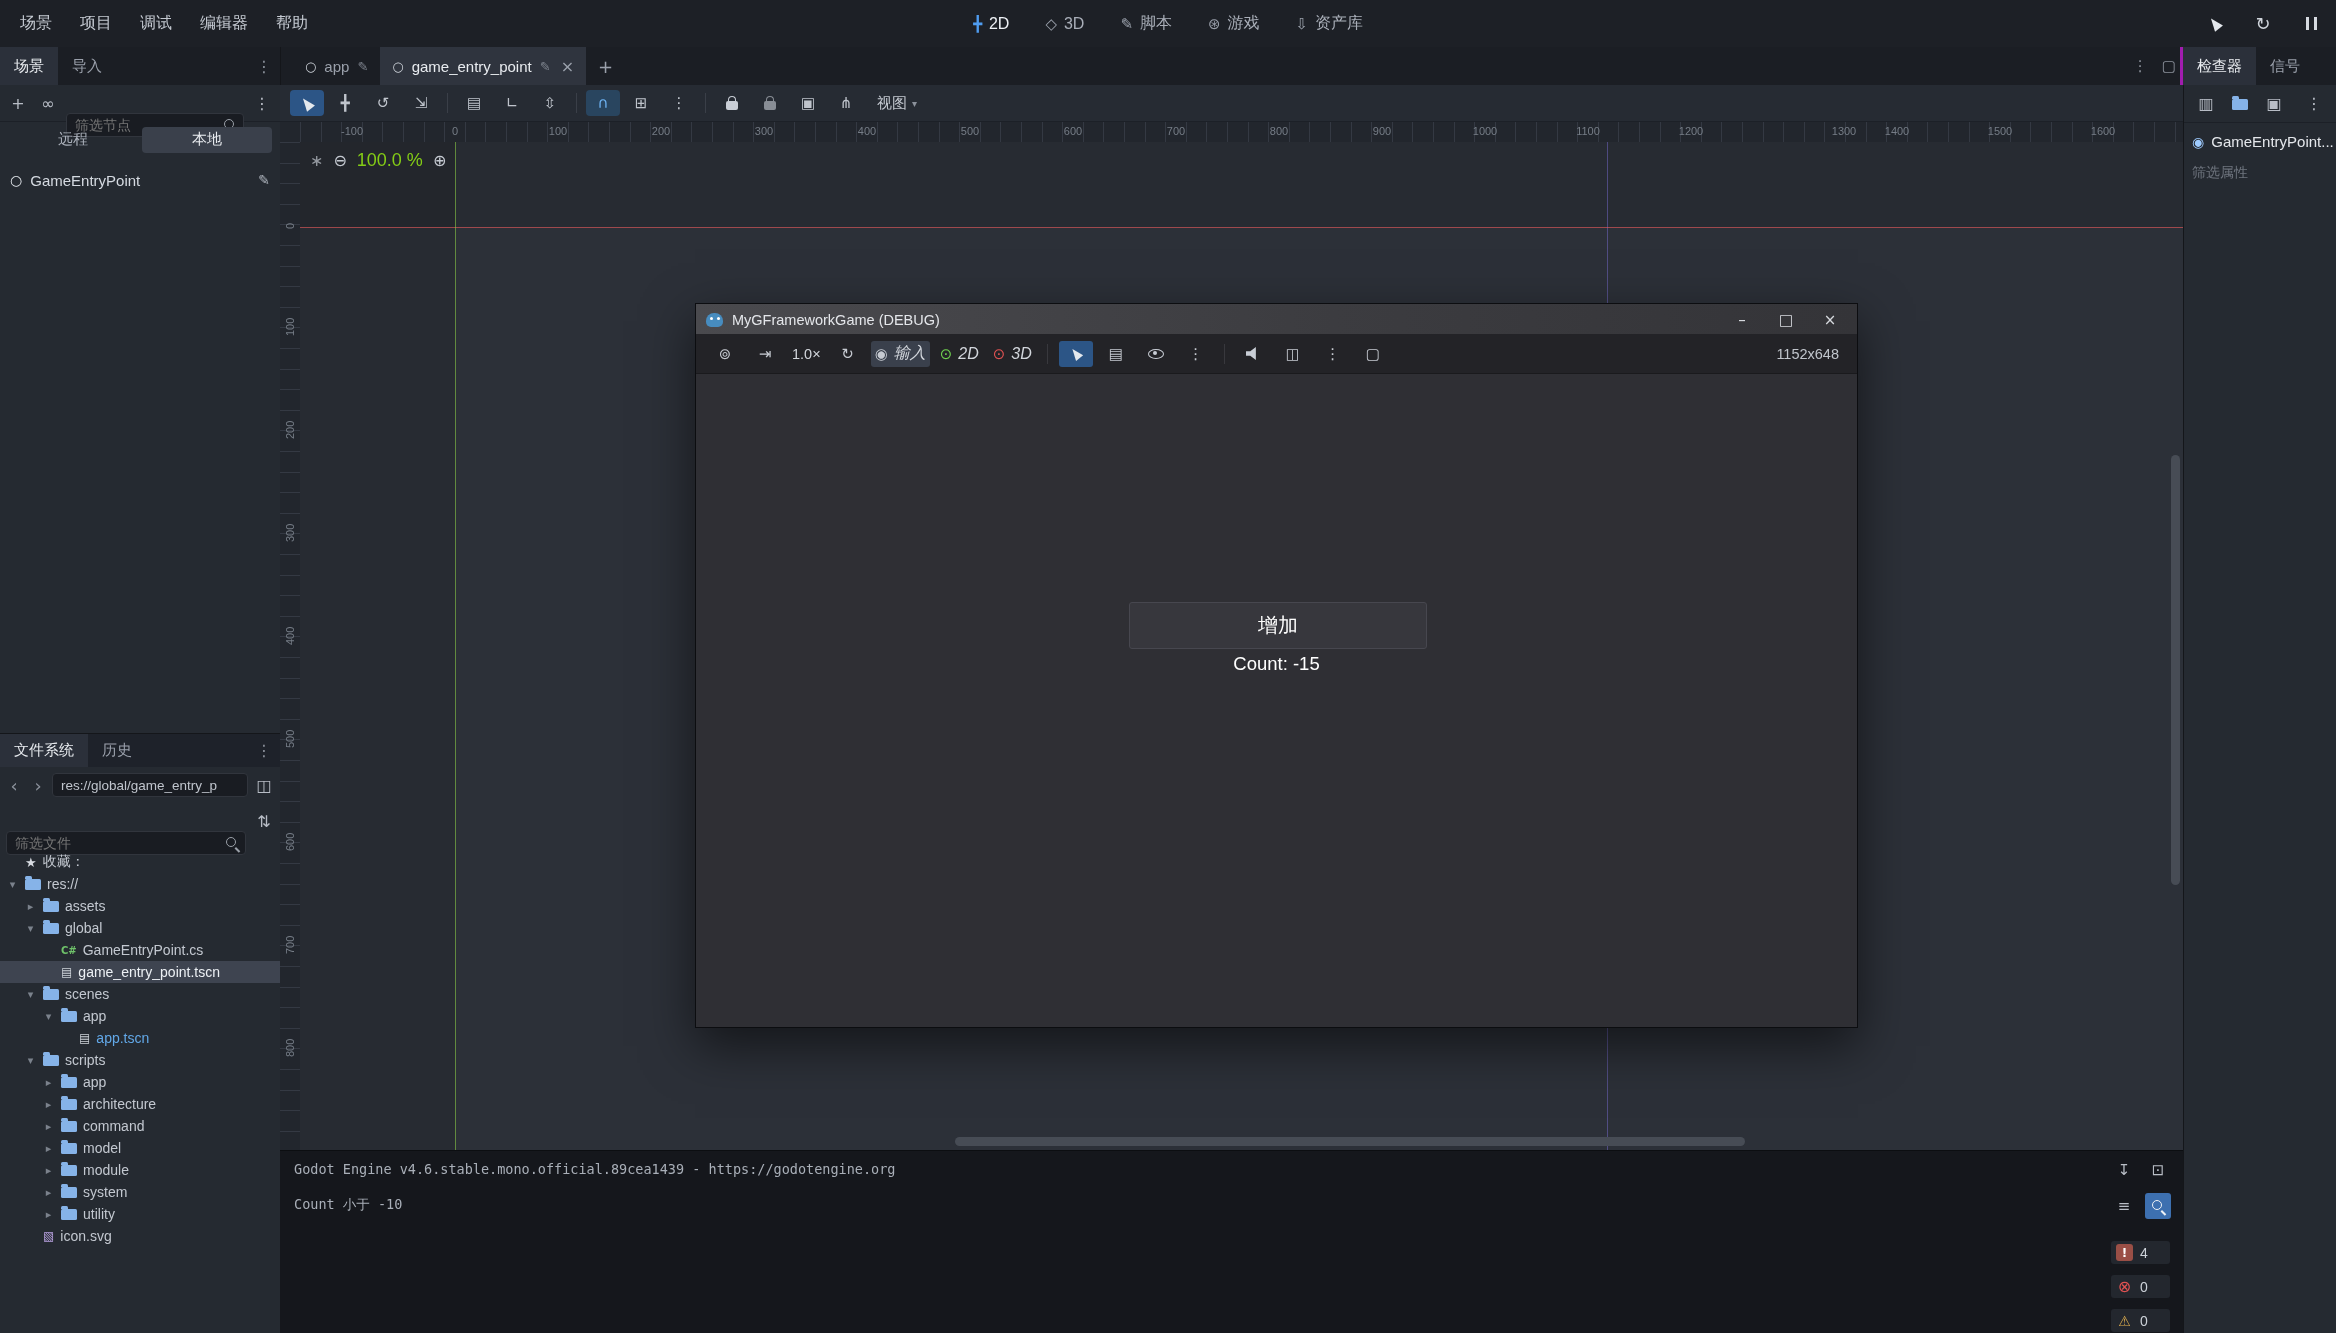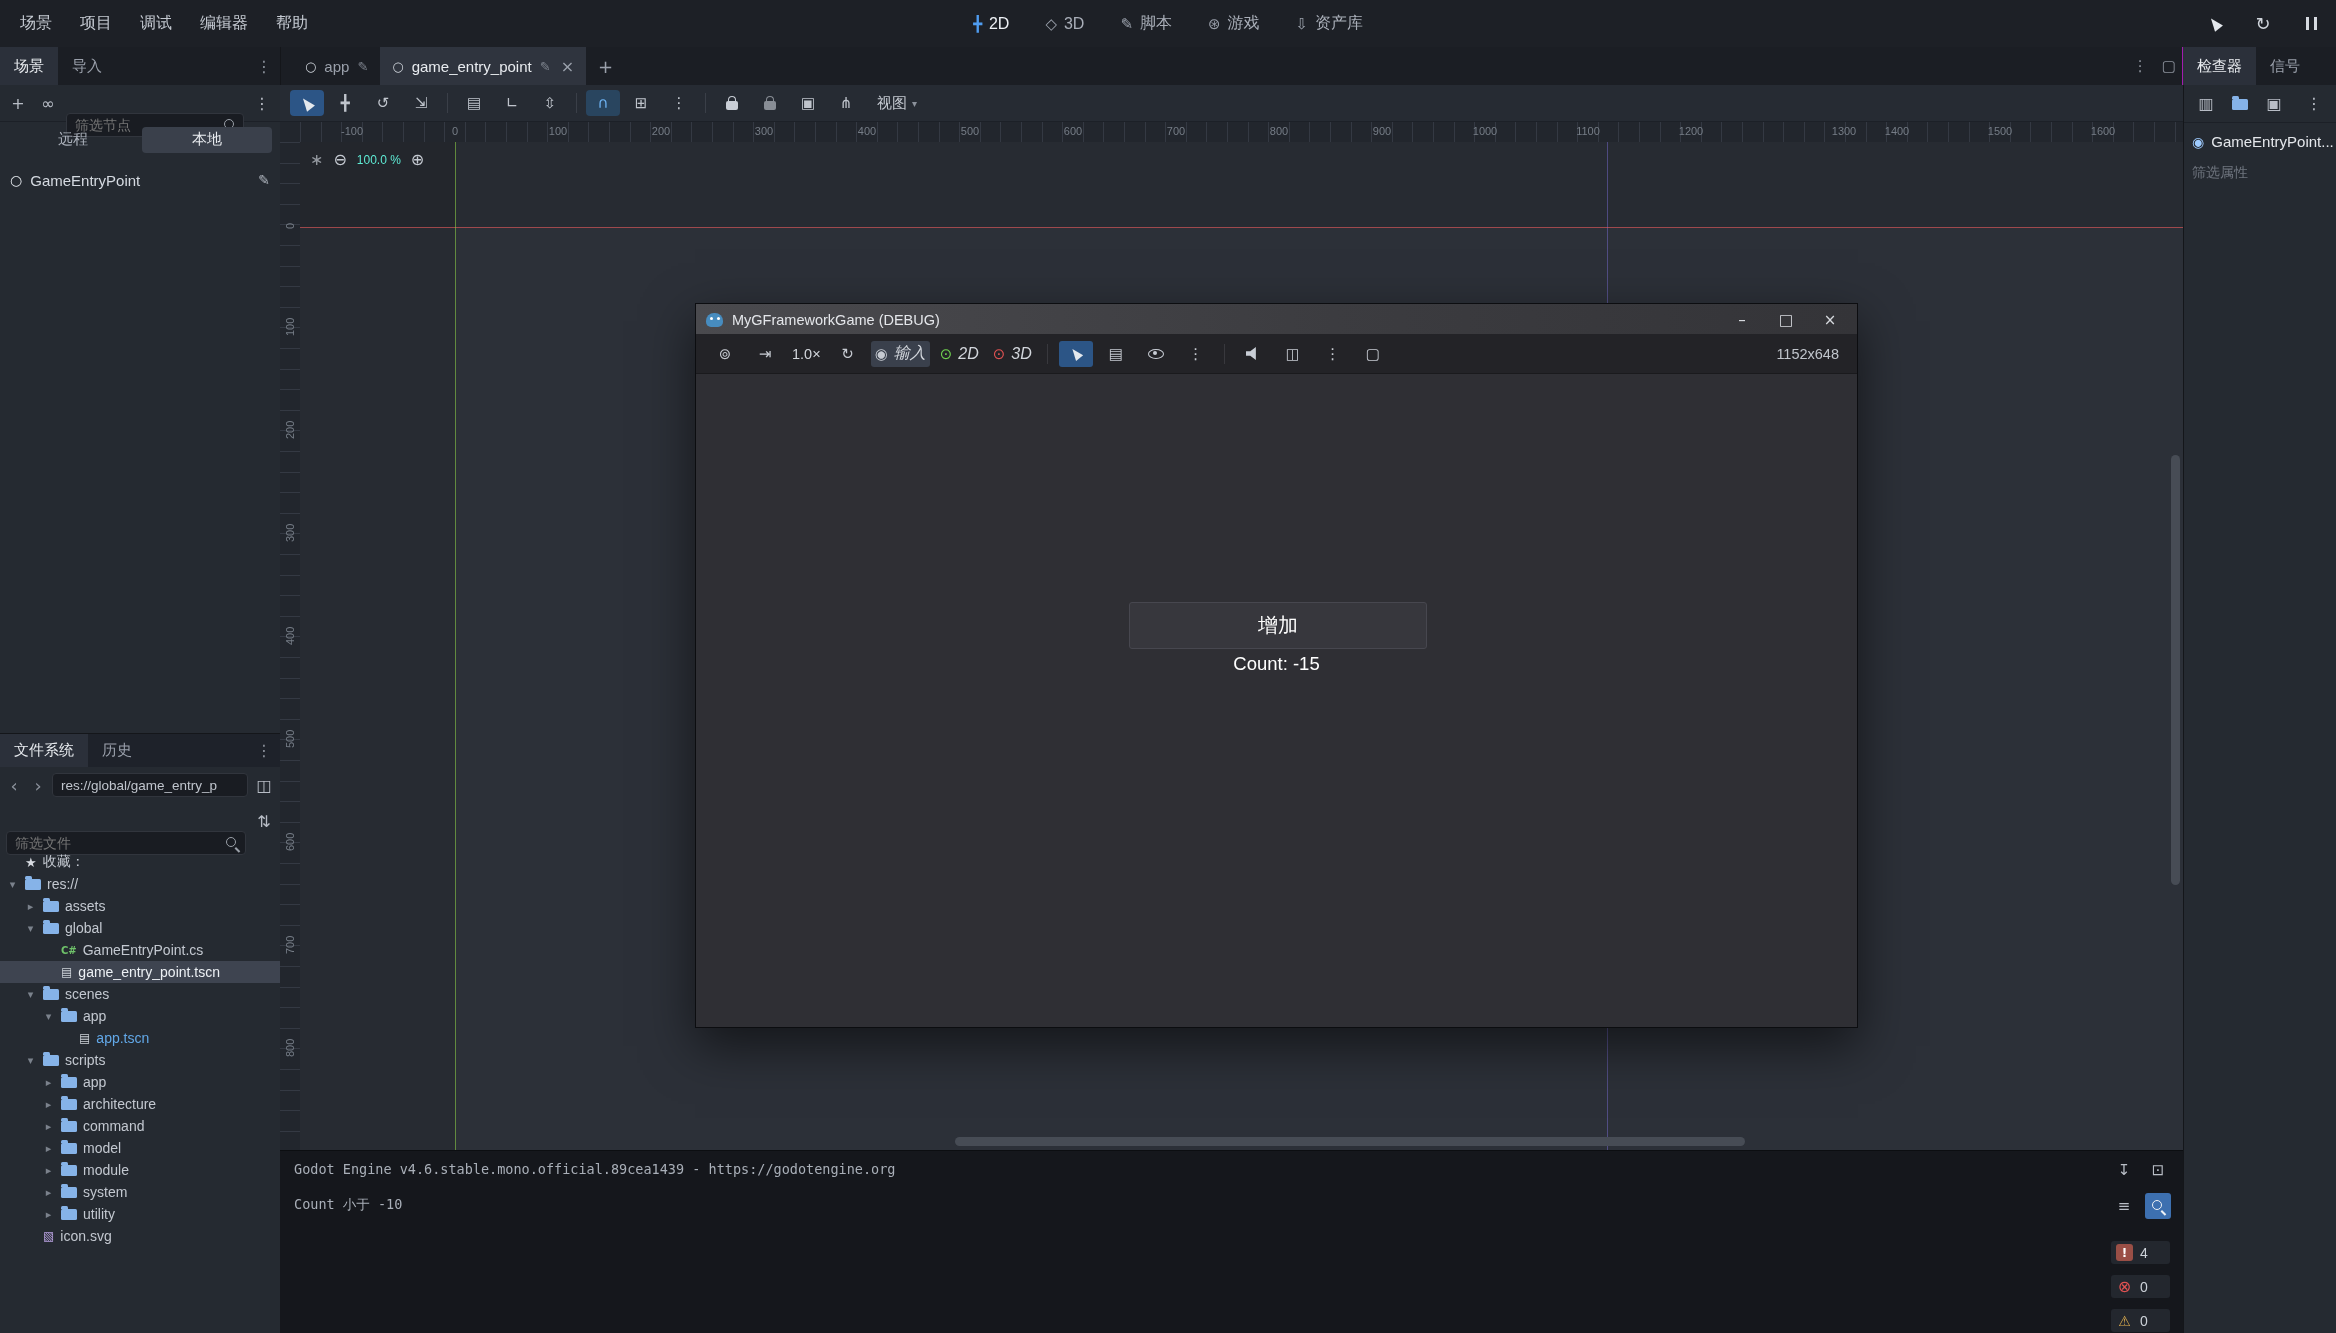--- a/index.html
+++ b/index.html
@@ -16,21 +16,21 @@
   .ws.active{color:#eef1f5;}
   .wsi{font-size:15px;color:#9aa0ab;}
   .ws.active .wsi{color:var(--accent,#4f9cf0);}
   .top-right{position:absolute;right:10px;display:flex;align-items:center;gap:18px;}
   .tr-btn{width:30px;height:30px;display:flex;align-items:center;justify-content:center;color:#cfd4db;font-size:18px;}
 
   
   .tabrow{position:absolute;left:0;top:47px;width:2336px;height:38px;background:#1b1e24;border-bottom:1px solid #101216;display:flex;}
   .dock-tabs{display:flex;align-items:stretch;}
   .dock-tabs.left{width:280px;border-right:1px solid #14161a;}
-  .dock-tabs.right{position:absolute;right:0;top:0;width:153px;height:100%;border-left:1px solid #a21caf;}
+  .dock-tabs.right{position:absolute;right:0;top:0;width:153px;height:100%;border-left:3px solid #a21caf;}
   .dtab{display:flex;align-items:center;padding:0 14px;font-size:15px;color:#9aa0ab;}
   .dtab.active{background:#2b303a;color:#e8ebef;}
   .dots-btn{display:flex;align-items:center;padding:0 8px;color:#8b919b;font-size:16px;margin-left:auto;}
   .scene-tabs{display:flex;align-items:stretch;flex:1;padding-left:12px;}
   .stab{display:flex;align-items:center;gap:8px;padding:0 12px;font-size:15px;color:#9aa0ab;}
   .stab.active{background:#2f343e;color:#e8ebef;}
   .stab .node-i{color:#cfd4db;font-size:13px;}
   .stab .scr-i{color:#7e848e;font-size:13px;}
   .stab .close-i{color:#9aa0ab;font-size:16px;margin-left:2px;}
   .add-tab{display:flex;align-items:center;padding:0 12px;color:#9aa0ab;font-size:18px;}
@@ -81,21 +81,21 @@
   .ruler-v{position:absolute;left:0;top:57px;width:20px;bottom:0;background:#22262d;border-right:1px solid #181b20;overflow:hidden;background-image:repeating-linear-gradient(to bottom,#343943 0 1px,transparent 1px 20.6px);}
   .vlab{position:absolute;left:3px;transform:rotate(-90deg);transform-origin:center;font-size:11px;color:#767d87;width:14px;text-align:center;}
   .canvas{position:absolute;left:20px;top:57px;right:0;bottom:0;background:#2c3038;overflow:hidden;}
   .shade-left{position:absolute;left:0;top:0;width:155px;height:100%;background:rgba(0,0,0,.10);}
   .shade-top{position:absolute;left:0;top:0;width:100%;height:85px;background:rgba(0,0,0,.10);}
   .axis-h{position:absolute;left:0;top:85px;width:100%;height:1px;background:var(--axis_red,#ff5f5f);opacity:.55;}
   .axis-v{position:absolute;left:155px;top:0;width:1px;height:100%;background:var(--axis_green,#8fd645);opacity:.55;}
   .guide-v{position:absolute;left:1307px;top:0;width:1px;height:100%;background:var(--guide_purple,#8f7fff);opacity:.38;}
   .zoom-ctrls{position:absolute;left:10px;top:8px;display:flex;align-items:center;gap:10px;color:#c4c9d1;}
   .zoom-ctrls .zbtn{font-size:16px;color:#c4c9d1;}
-  .zoom-label{font-size:12px;color:#5eead4;}
+  .zoom-label{font-size:18px;color:#84cc16;}
   .hscroll{position:absolute;left:655px;bottom:4px;width:790px;height:9px;background:#474c55;border-radius:5px;}
   .vscroll{position:absolute;right:3px;top:313px;width:9px;height:430px;background:#474c55;border-radius:5px;}
 
   
   .game-window{position:absolute;left:695px;top:303px;width:1163px;height:725px;z-index:50;border:1px solid #0c0d10;box-shadow:0 18px 48px rgba(0,0,0,.55);box-sizing:border-box;background:#2f2f34;}
   .gw-title{position:absolute;left:0;top:0;width:100%;height:30px;background:linear-gradient(90deg,#4a4a4e 0%,#3c3c40 55%,#343438 100%);display:flex;align-items:center;padding:16px 10px;box-sizing:border-box;gap:9px;}
   .gw-title-text{font-size:14.5px;color:#e4e6ea;}
   .gw-controls{margin-left:auto;display:flex;align-items:center;gap:26px;padding-right:8px;}
   .gw-ctl{color:#d6d9de;font-size:15px;width:18px;text-align:center;}
   .gw-toolbar{position:absolute;left:0;top:30px;width:100%;height:40px;background:#232327;border-bottom:1px solid #1a1a1d;display:flex;align-items:center;gap:6px;padding:0 12px;box-sizing:border-box;}

